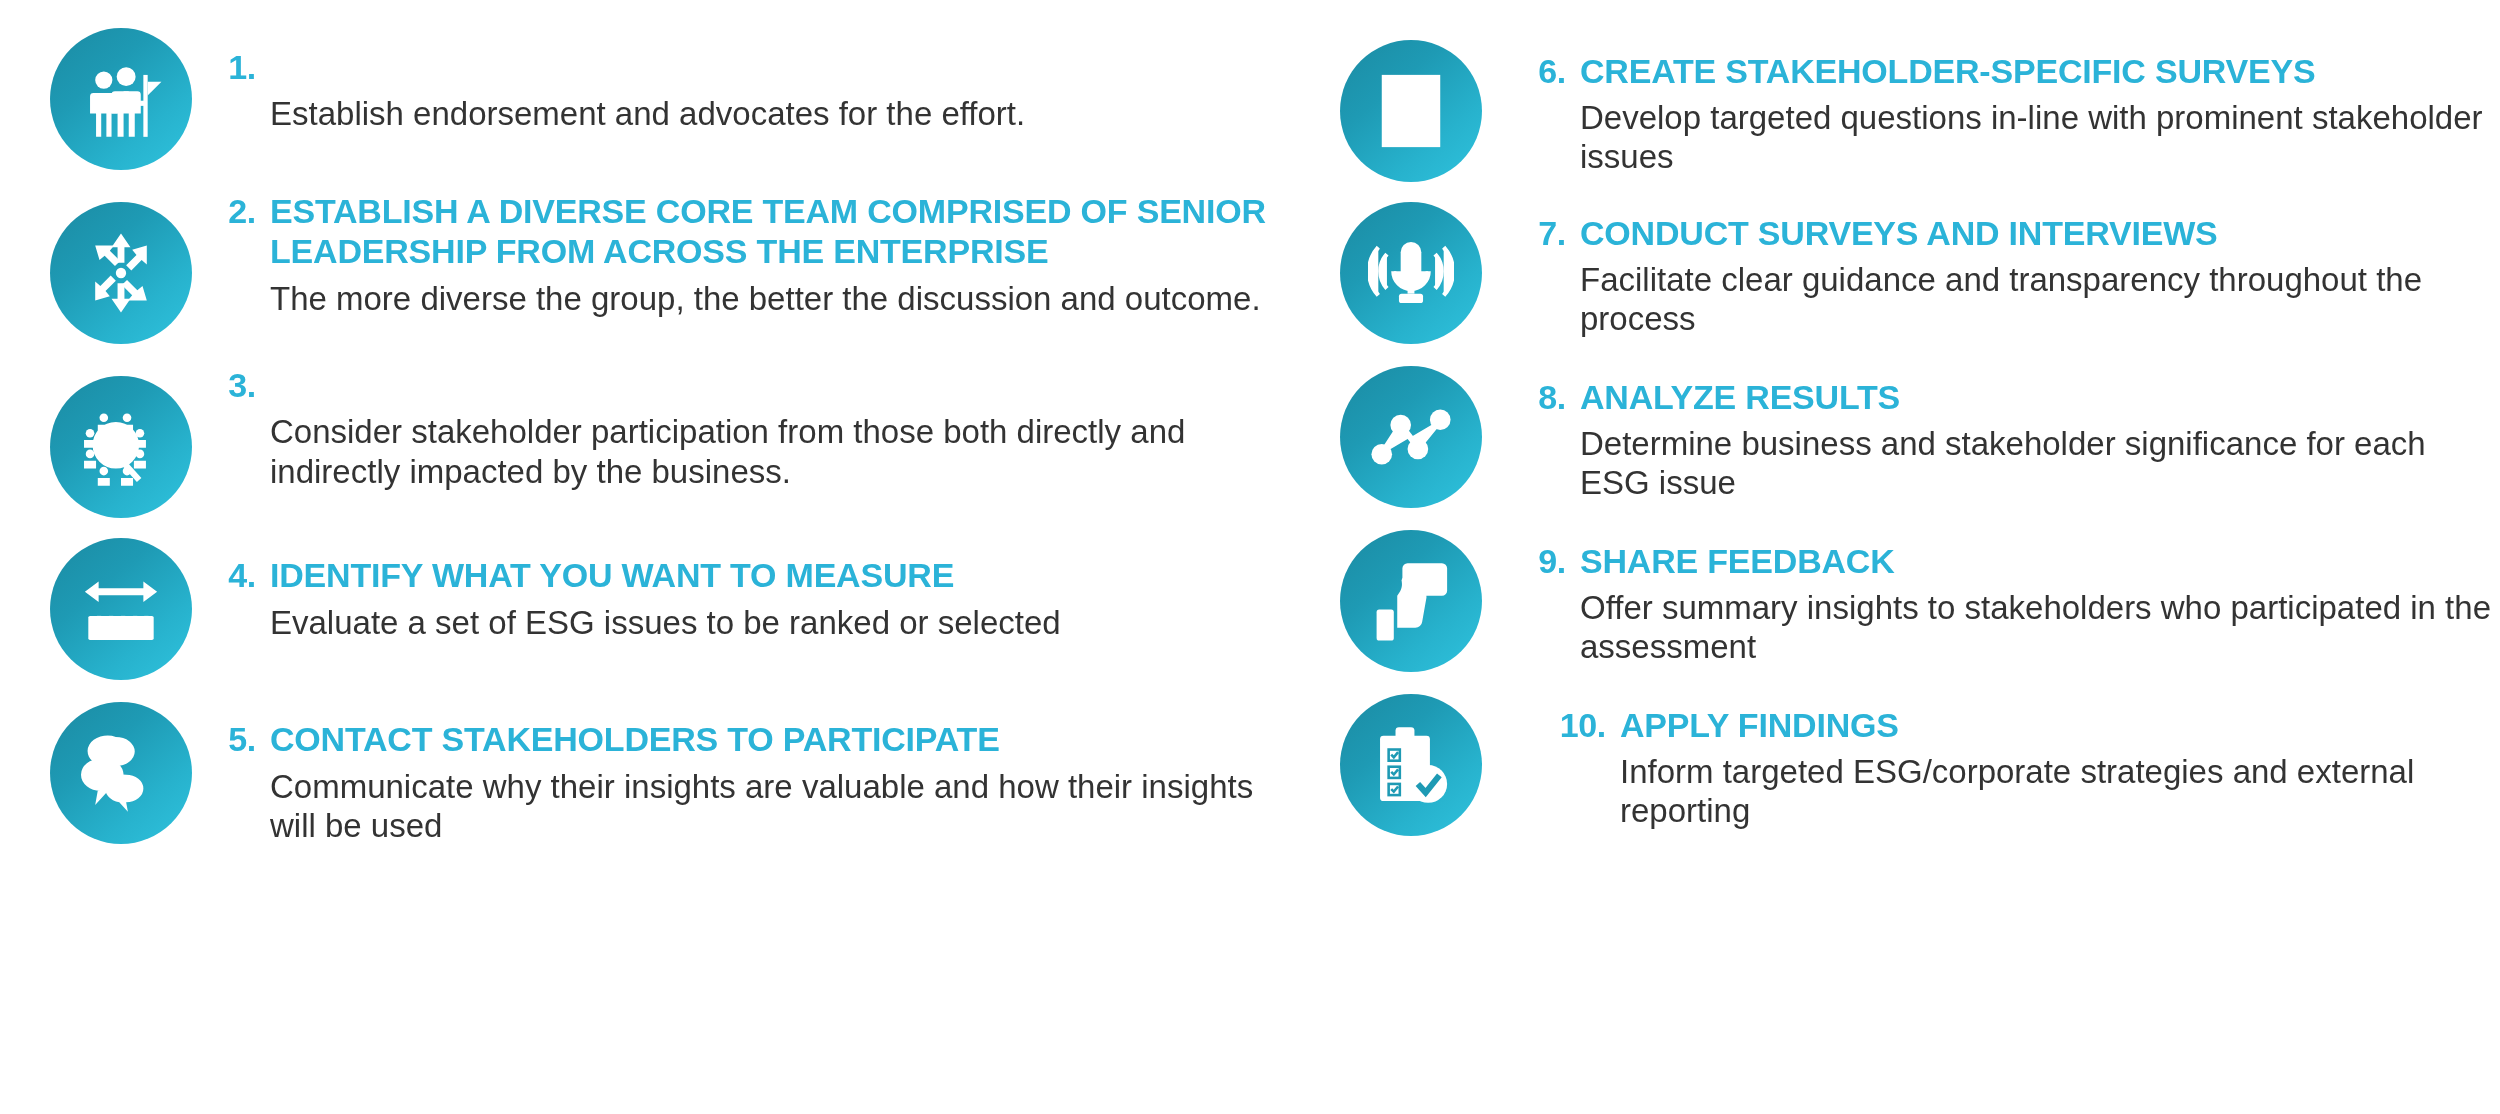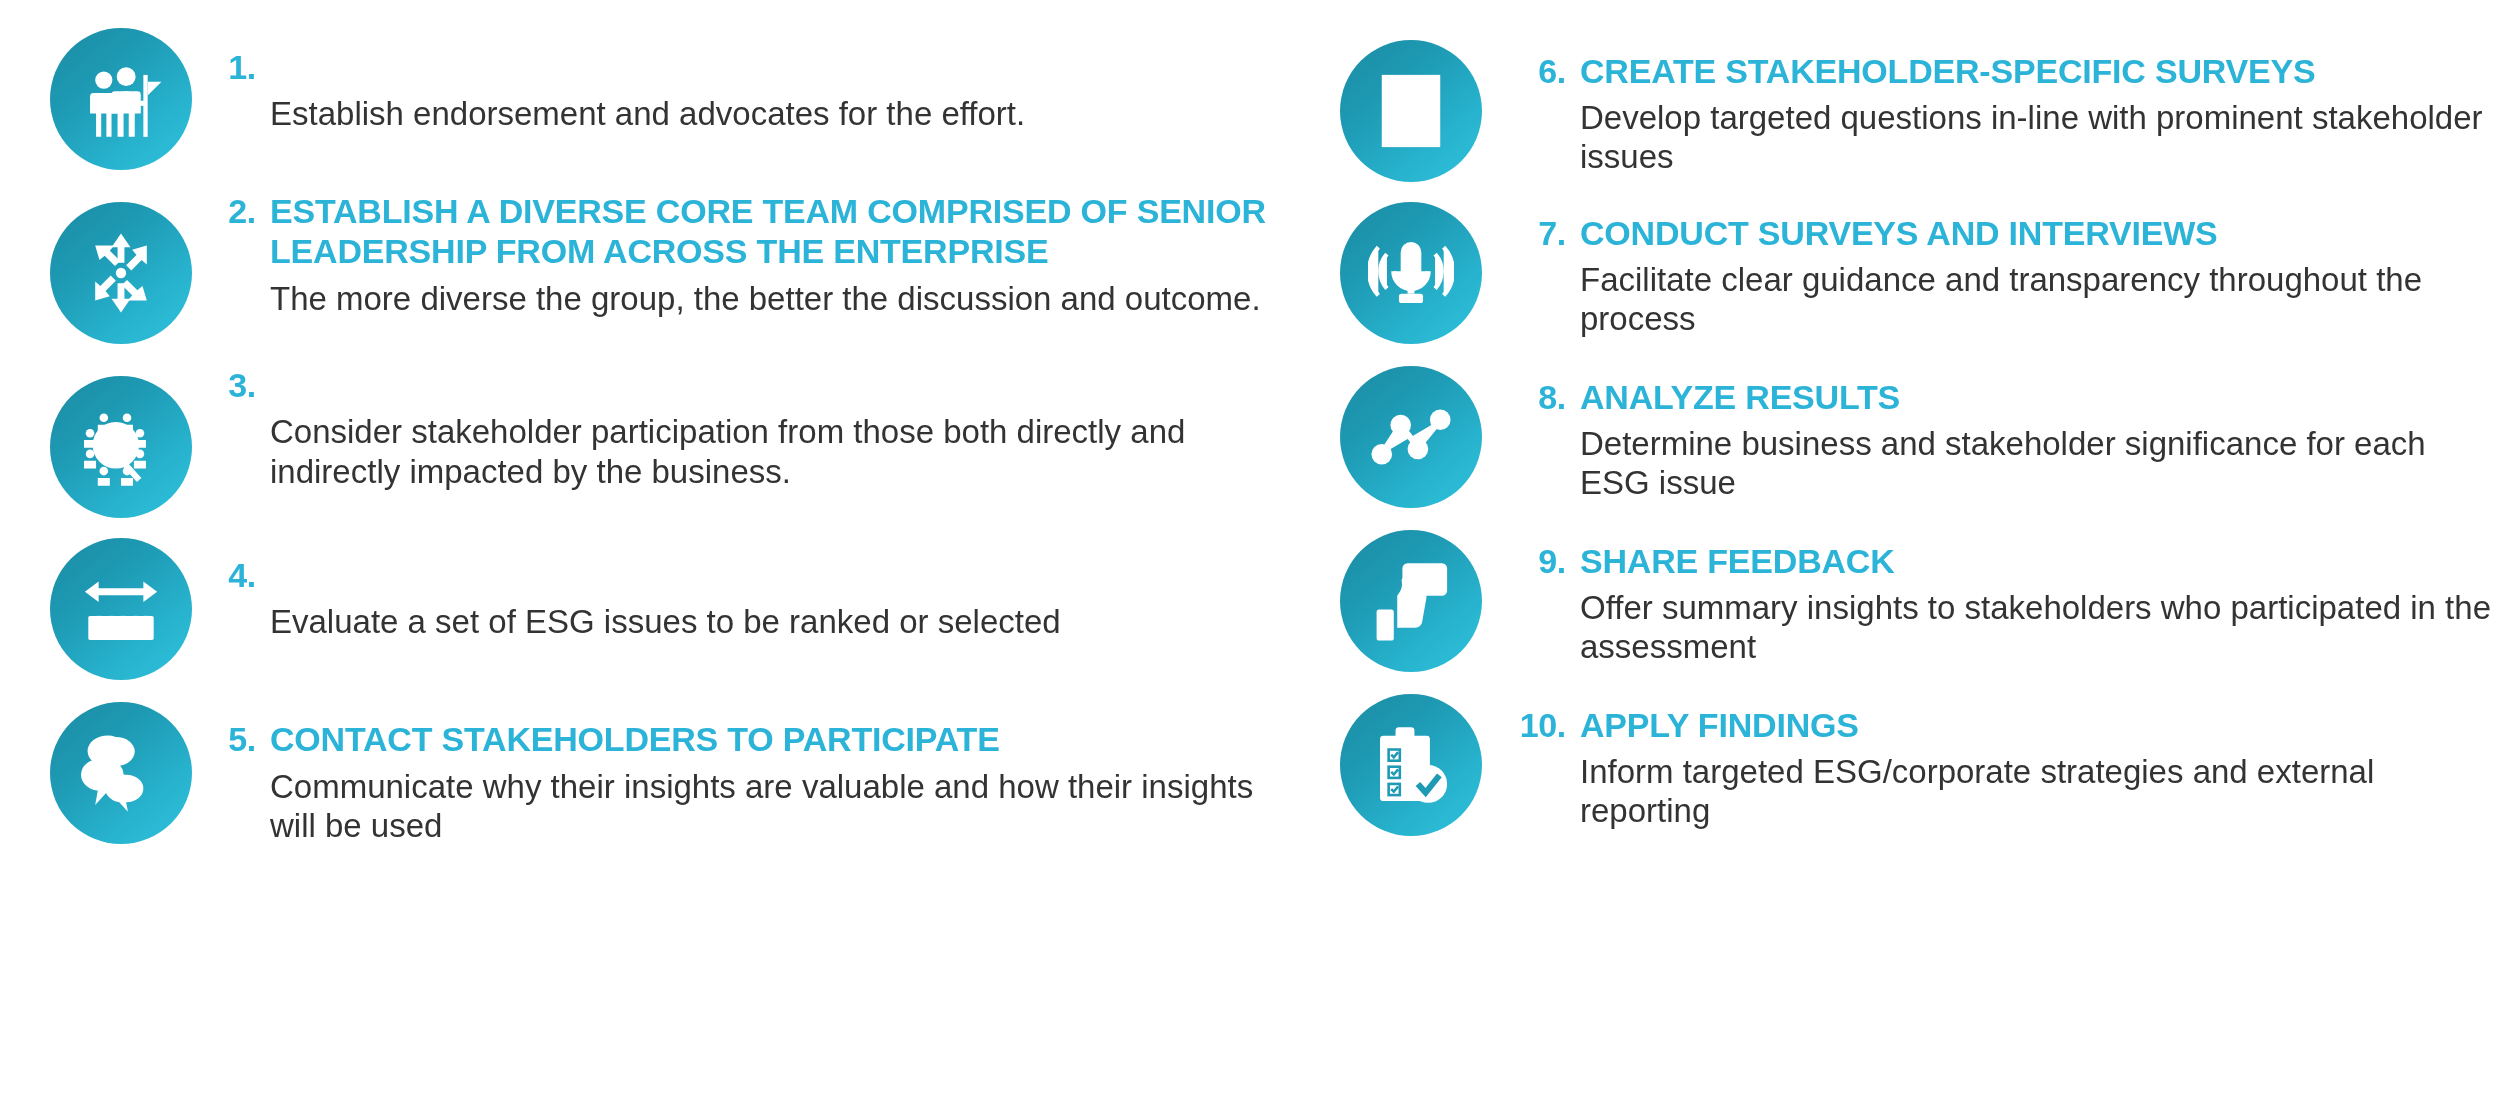--- a/index.html
+++ b/index.html
@@ -119,21 +119,21 @@
   .col-left .s5 .step-body { padding-top: 18px; }
 
   .col-left .s2 .icon-wrap { margin-top: 10px; }
   .col-left .s3 .icon-wrap { margin-top: 10px; }
 
   
   .s6 { margin-top: 0px; }
   .s7 { margin-top: 20px; }
   .s8 { margin-top: 22px; }
   .s9 { margin-top: 22px; }
-  .s10 { margin-top: 22px; }
+  .s10 { margin-top: 22px; gap: 40px; }
   .col-right .step-body { padding-top: 12px; }
 </style>
 </head>
 <body>
 
 <div class="board">
 
   <div class="column col-left">
 
     <div class="step s1">
@@ -221,20 +221,21 @@
           <rect x="22" y="58" width="5" height="18" fill="#1e9ab4"></rect>
           <rect x="36" y="58" width="5" height="12" fill="#1e9ab4"></rect>
           <rect x="50" y="58" width="5" height="18" fill="#1e9ab4"></rect>
           <rect x="64" y="58" width="5" height="12" fill="#1e9ab4"></rect>
           <rect x="77" y="58" width="5" height="18" fill="#1e9ab4"></rect>
         </svg>
       </div>
       <div class="step-body">
         <div class="head-row">
           <span class="step-num">4.</span>
+          <span class="step-title">IDENTIFY WHAT YOU WANT TO MEASURE</span>
         </div>
         <div class="step-desc">Evaluate a set of ESG issues to be ranked or selected</div>
       </div>
     </div>
 
     <div class="step s5">
       <div class="icon-wrap">
         <svg viewBox="0 0 100 100" aria-hidden="true">
           <path d="M44 8 a22 17 0 1 1 0 34 h-12 l-8 11 1 -12 a22 17 0 0 1 19 -33 z"></path>
           <path d="M56 52 a20 16 0 1 1 0 32 l2 11 -10 -11 a20 16 0 0 1 8 -32 z"></path>

